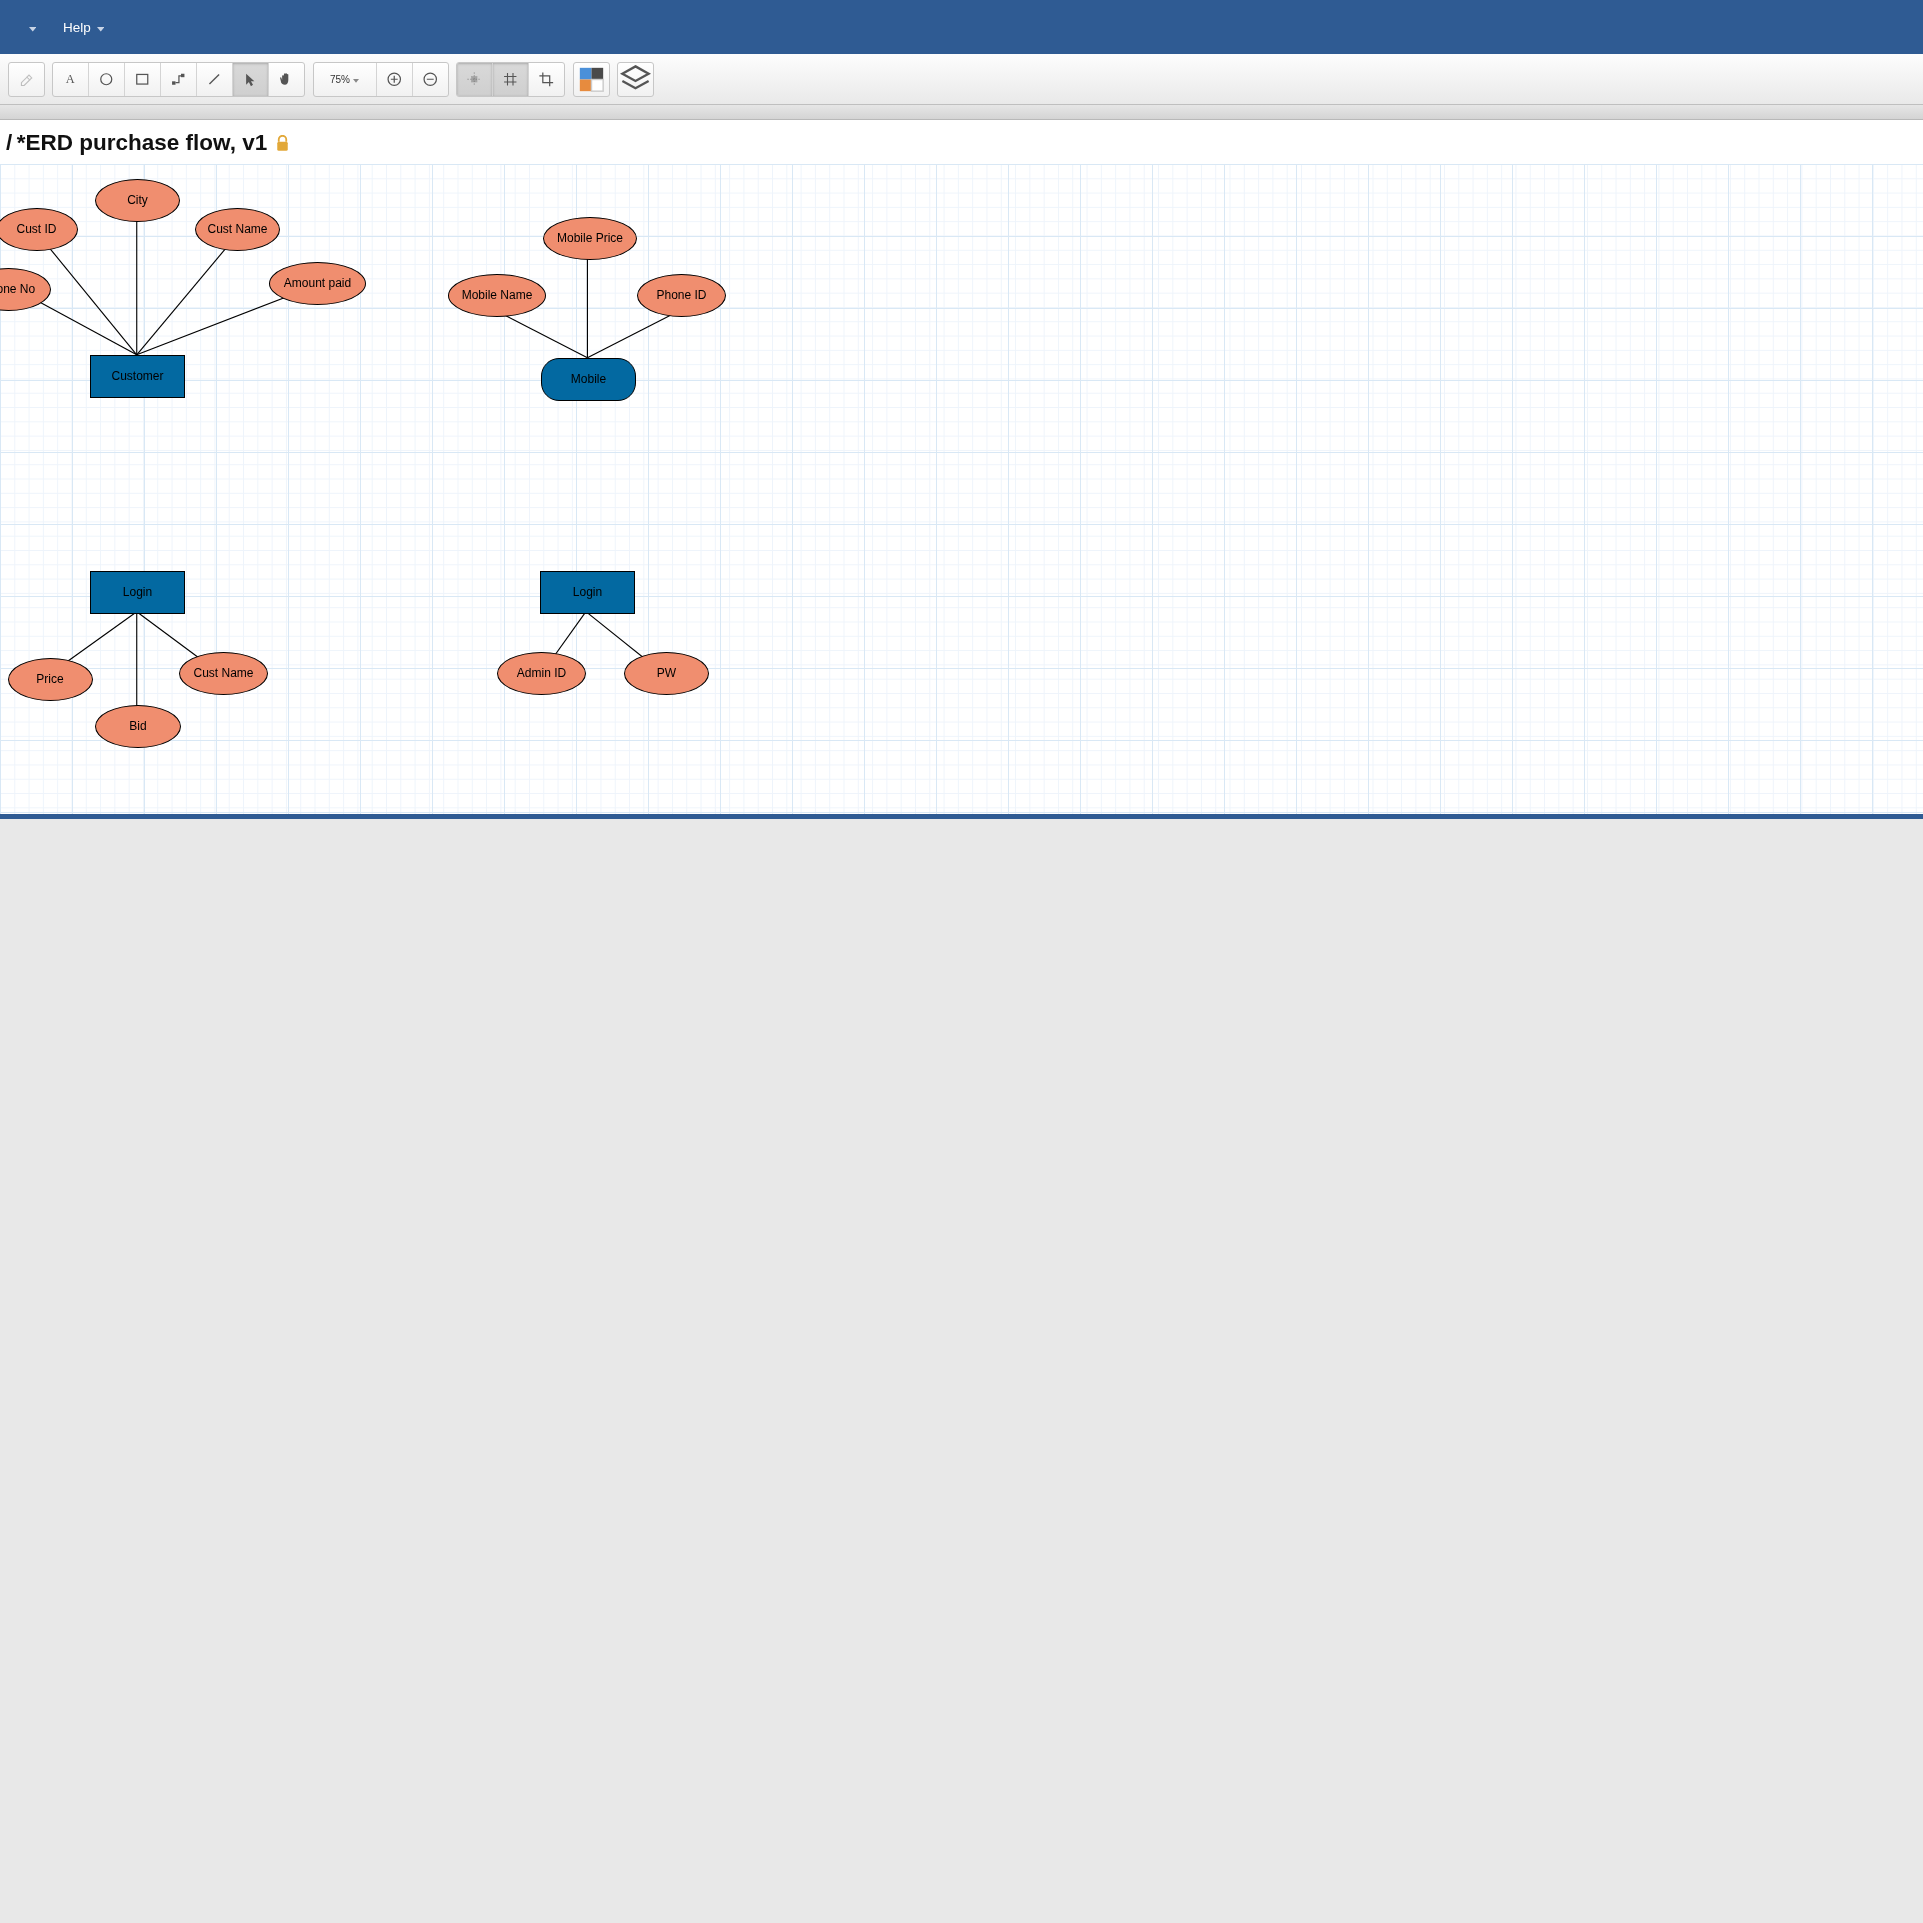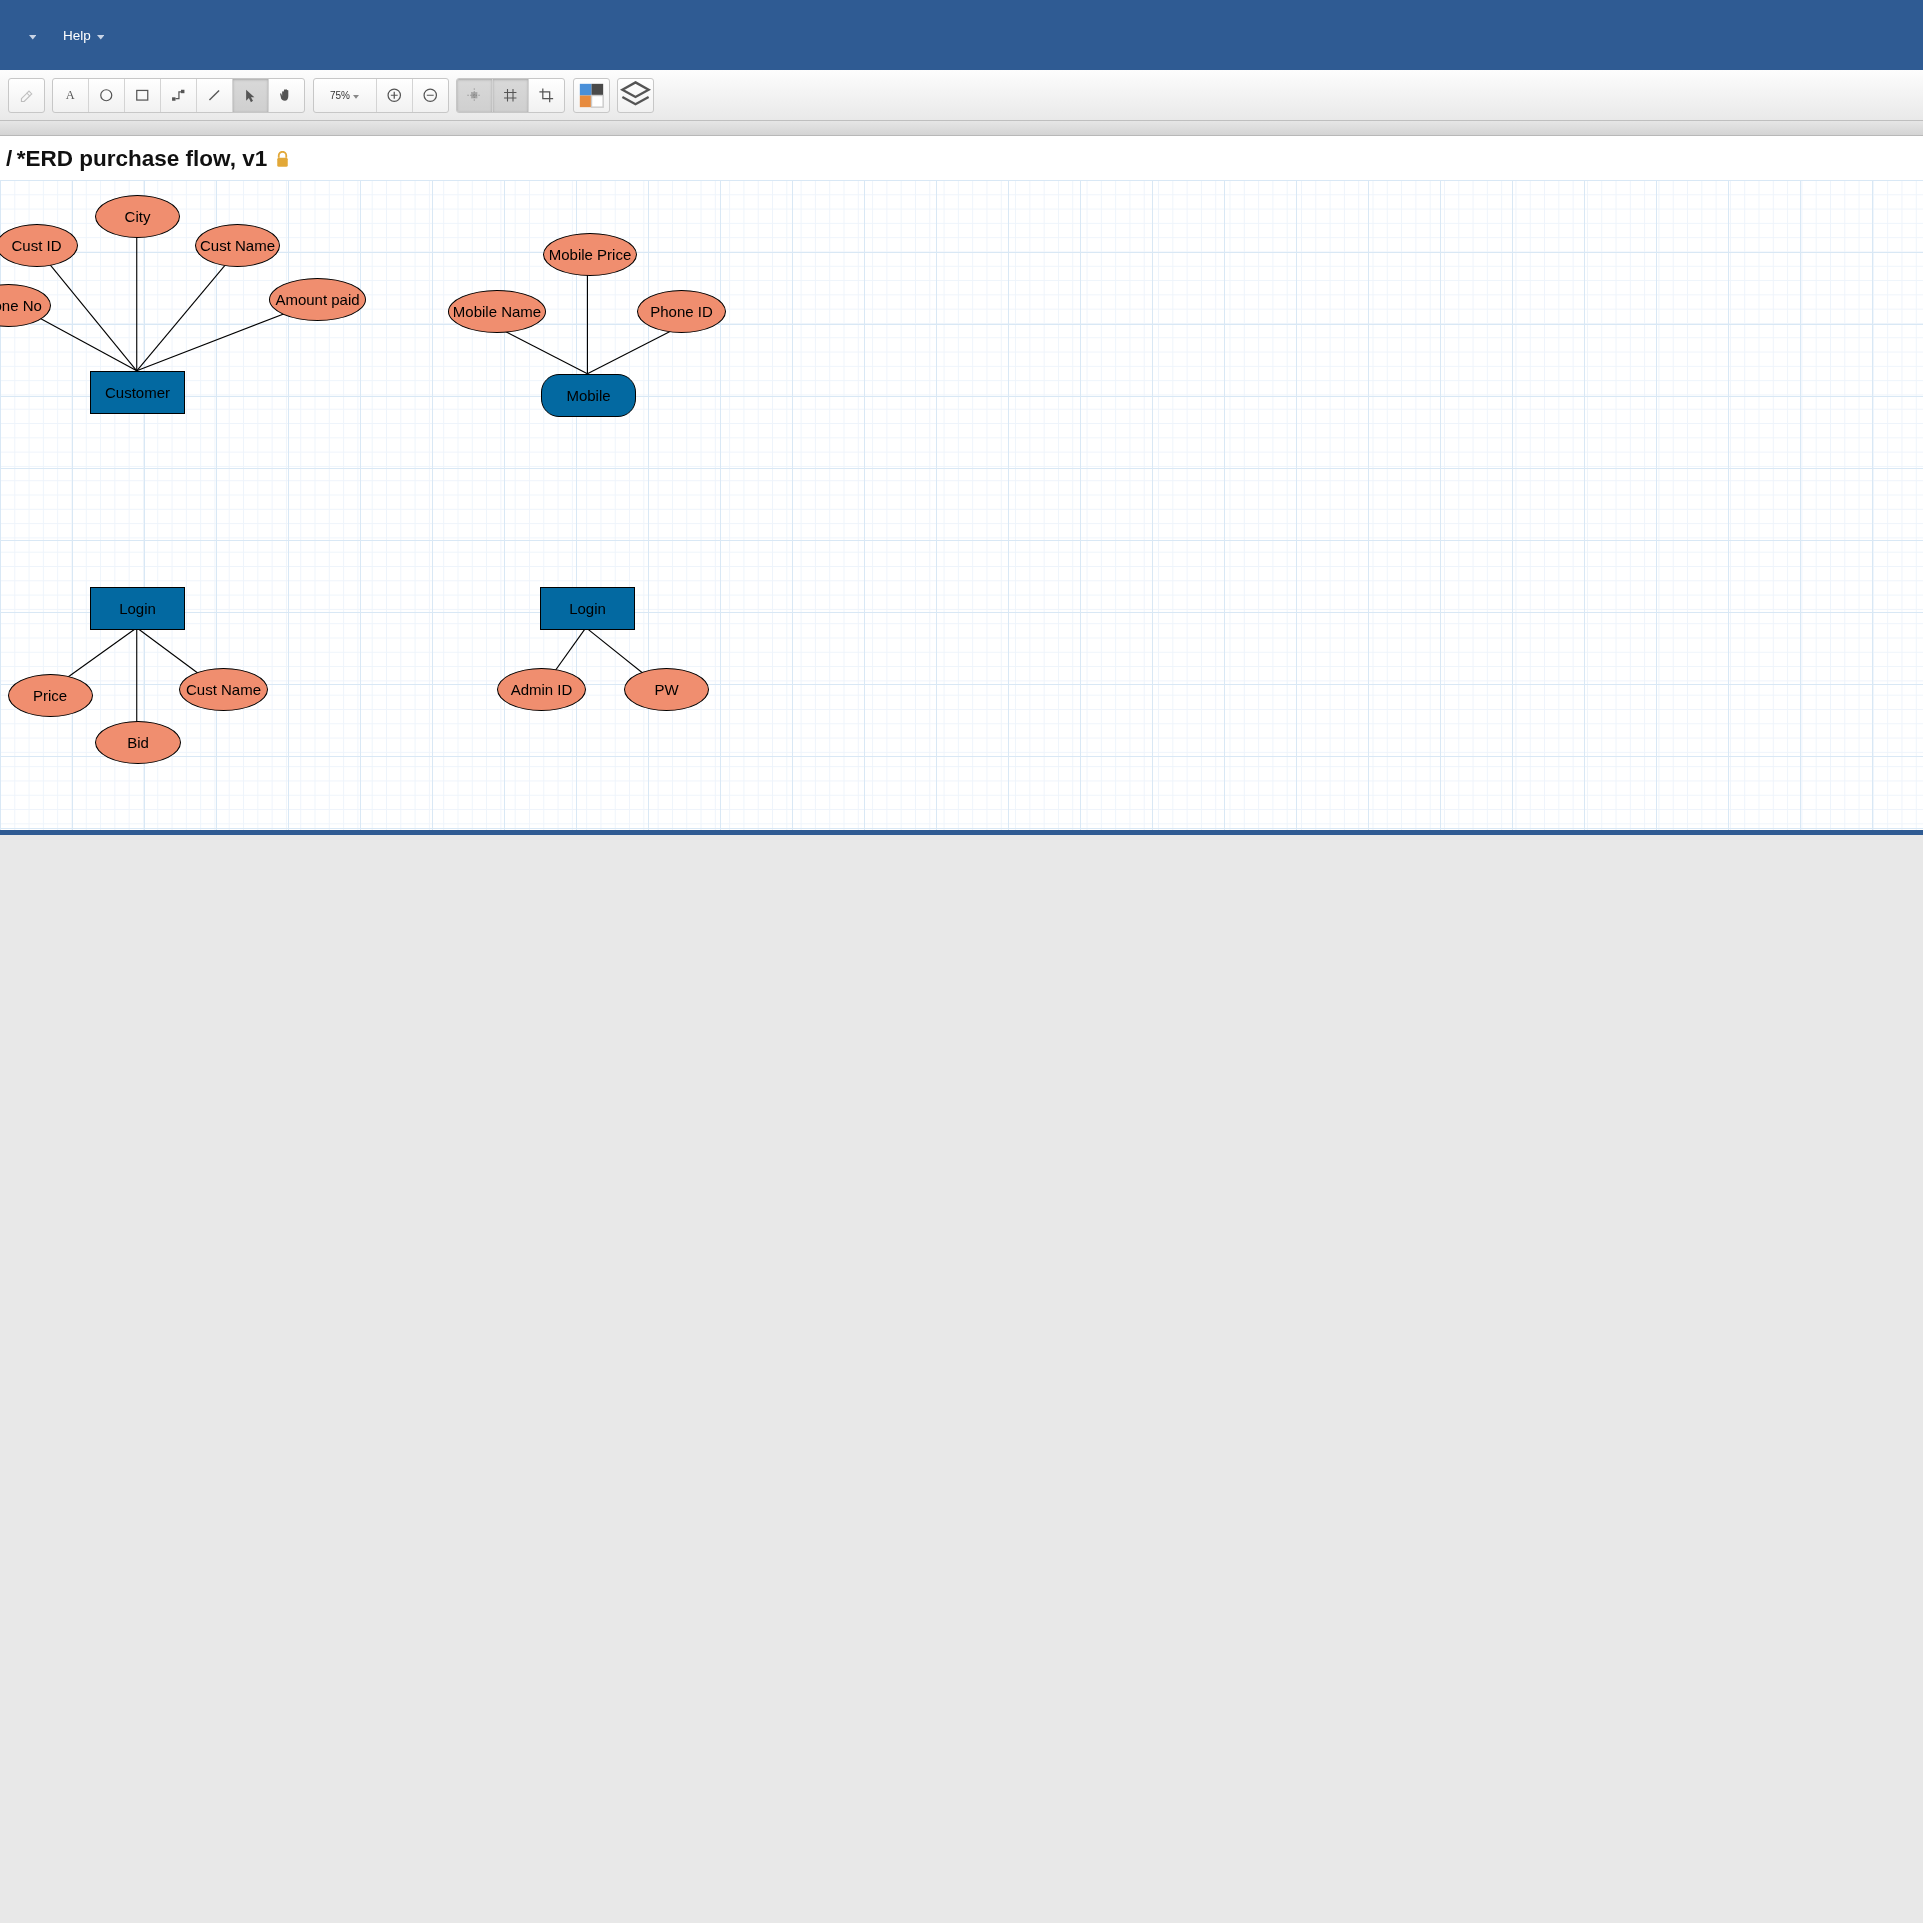--- a/index.html
+++ b/index.html
@@ -1,17 +1,17 @@
 <!DOCTYPE html>
 <html style="font-size:12px"><head>
 <meta charset="utf-8">
 <style>
   html,body{margin:0;padding:0;font-family:"Helvetica Neue",Helvetica,Arial,sans-serif;background:#e8e8e8;}
   
-  .menubar{background:#2f5b93;height:38px;display:flex;align-items:center;padding:16px 9px;color:#fff;font-size:13.5px;}
+  .menubar{background:#2f5b93;height:38px;display:flex;align-items:center;padding:8px 9px;color:#fff;font-size:13.5px;}
   .menubar .menu-item{display:flex;align-items:center;padding:0 13.5px;height:100%;cursor:pointer;}
   .menubar .menu-item .caret{margin-left:6px;}
   .caret-svg{width:7.5px;height:4.5px;}
   
   .toolbar-wrap{background:linear-gradient(#fdfdfd,#e9e9e9);border-bottom:0.8px solid #bfbfbf;height:50px;display:flex;align-items:center;padding:0 7.5px;gap:7.5px;}
   .tool-group{display:flex;align-items:center;border:0.8px solid #c7c7c7;border-radius:3px;background:linear-gradient(#ffffff,#f1f1f1);height:33px;overflow:hidden;}
   .tool-btn{width:35px;height:33px;display:flex;align-items:center;justify-content:center;border-right:0.8px solid #d4d4d4;color:#555;cursor:pointer;}
   .tool-btn:last-child{border-right:none;}
   .tool-btn.disabled{opacity:.35;cursor:default;}
   .tool-btn.active{background:linear-gradient(#d9d9d9,#cfcfcf);box-shadow:inset 0 0.8px 2.3px rgba(0,0,0,.25);}
@@ -28,21 +28,21 @@
   
   .canvas-outer{position:relative;background:#ffffff;height:655px;overflow:hidden;}
   .grid-bg{position:absolute;inset:0;
     background-image:
       linear-gradient(#d9e8f5 0.8px,transparent 0.8px),
       linear-gradient(90deg,#d9e8f5 0.8px,transparent 0.8px),
       linear-gradient(#eef4fb 0.8px,transparent 0.8px),
       linear-gradient(90deg,#eef4fb 0.8px,transparent 0.8px);
     background-size:72px 72px,72px 72px,14.3px 14.3px,14.3px 14.3px;
   }
-  .shape{position:absolute;display:flex;align-items:center;justify-content:center;font-size:15px;color:#000;text-align:center;}
+  .shape{position:absolute;display:flex;align-items:center;justify-content:center;font-size:12px;color:#000;text-align:center;}
   .entity{background:#0369a1;border:0.8px solid #000;}
   .attrib{background:#f08e6f;border:0.8px solid #000;border-radius:50%;}
   svg.lines{position:absolute;inset:0;width:100%;height:100%;}
   svg.lines line{stroke:#000;stroke-width:1.5;}
   .footer-bar{height:4.5px;background:#2f5b93;position:absolute;left:0;right:0;bottom:0;}
 </style>
 </head>
 <body>
 
 <div class="menubar">

